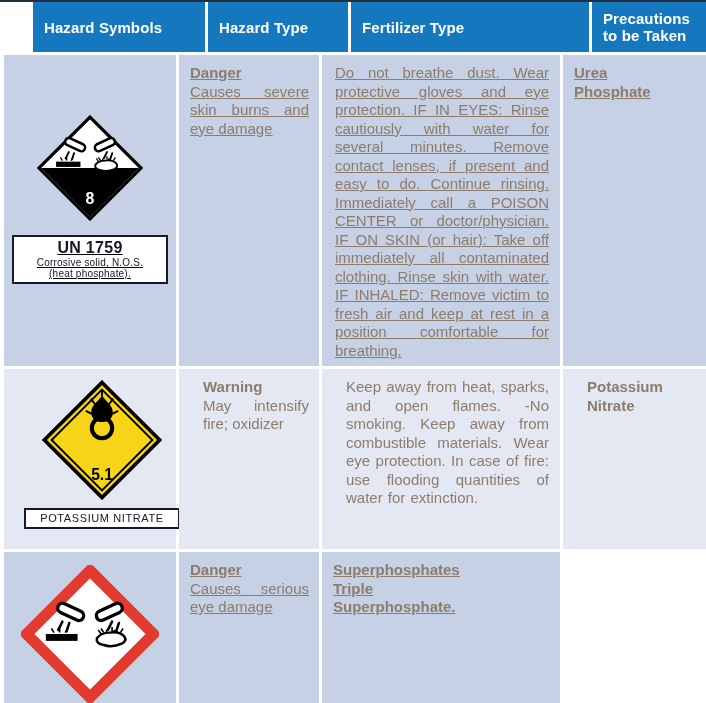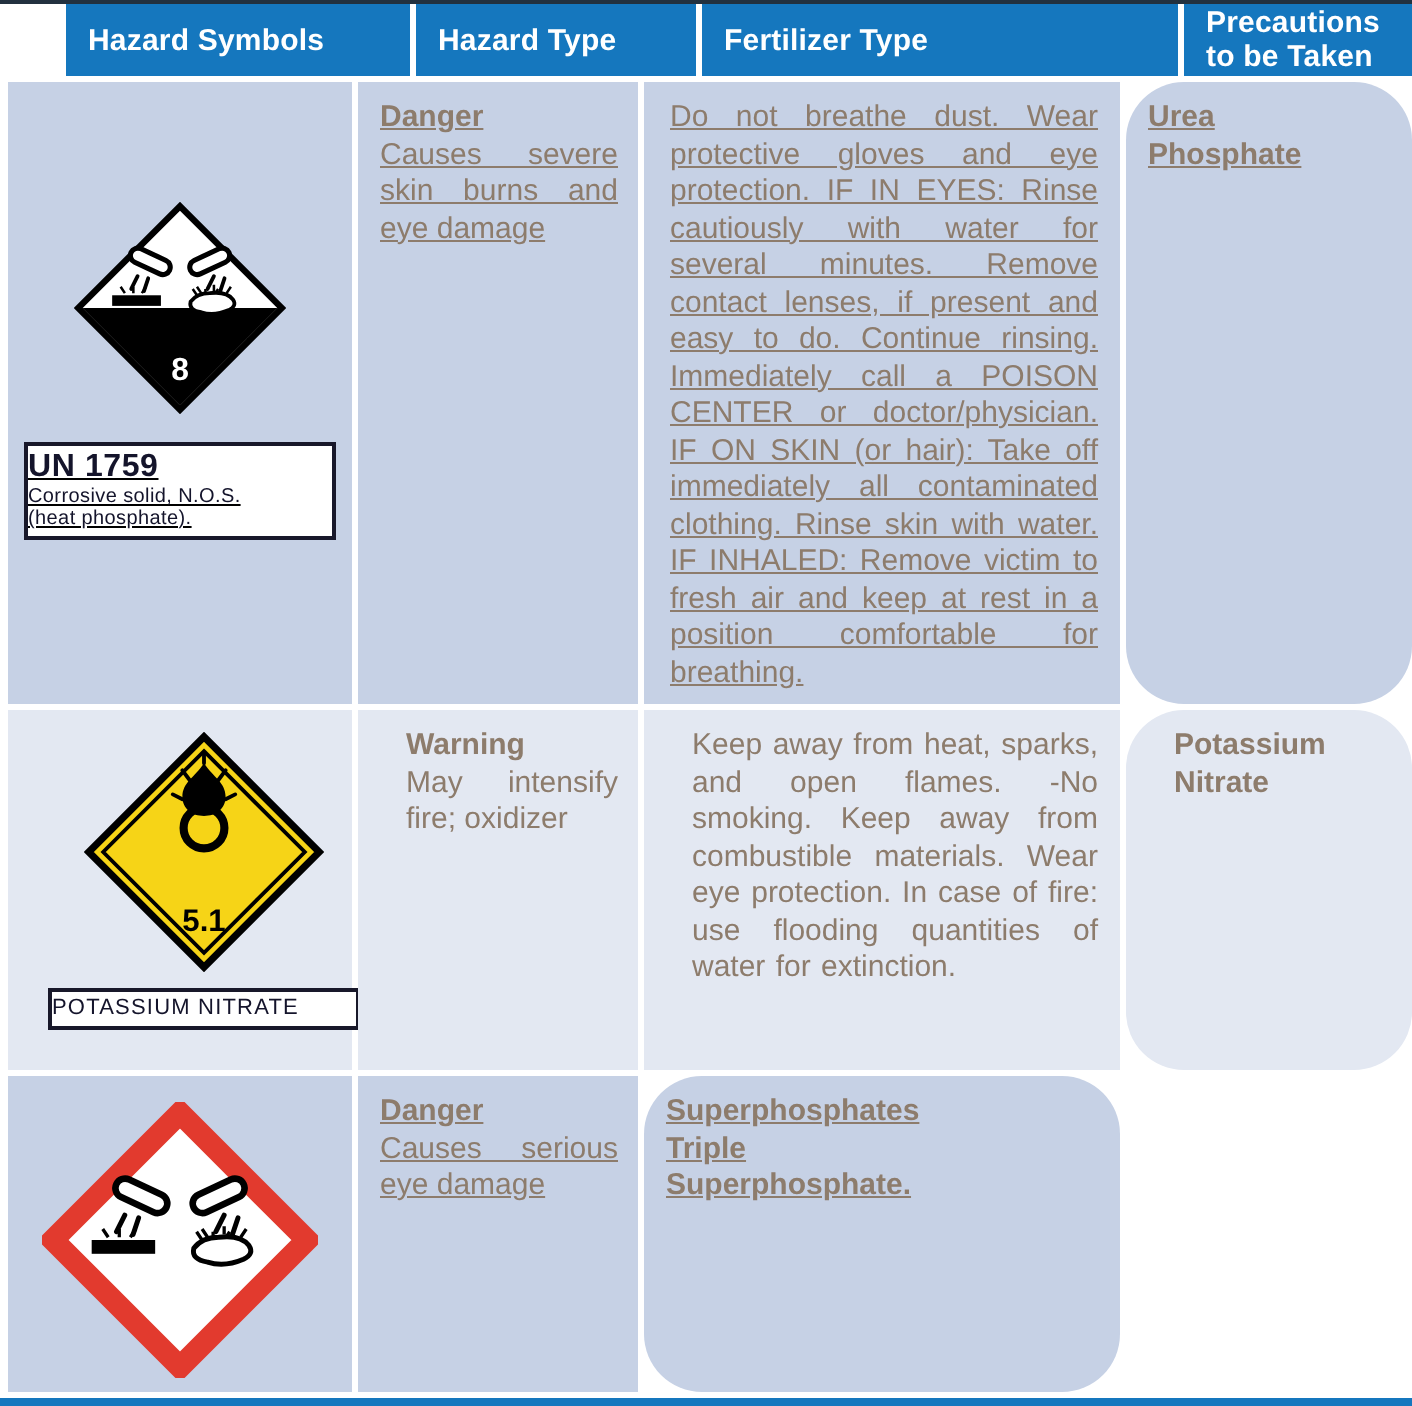--- a/index.html
+++ b/index.html
@@ -9,43 +9,43 @@
   }
   .page{width:706px;height:703px;border-top:2px solid #22313f;box-sizing:border-box;background:#fff;}
   .grid{
     display:grid;
     grid-template-columns:172px 140px 238px 1fr;
     column-gap:3px;
     margin-left:4px;
     width:702px;
     box-sizing:border-box;
   }
-  .header{height:36px;margin-bottom:3px;padding-left:29px;}
+  .header{height:50px;margin-bottom:3px;padding-left:29px;}
   .header .hcell{
     background:#1577BE;color:#ffffff;font-weight:bold;font-size:15px;
     display:flex;align-items:center;padding-left:11px;letter-spacing:.1px;
   }
   .row{margin-bottom:3px;}
   .row .cell{box-sizing:border-box;}
   .row-odd .cell{background:#C6D1E5;text-decoration:underline;}
   .row-even .cell{background:#E3E8F2;padding-left:24px;}
   .r0{height:311px;}
   .r1{height:180px;}
   .r2{height:158px;}
   .symbol-cell{display:flex;flex-direction:column;align-items:center;}
   .type-cell,.prec-cell,.fert-cell{
     color:#8D7C6C;font-size:15px;padding:9px 10px 6px 11px;line-height:18.5px;
   }
   .prec-cell{padding-left:13px;padding-right:11px;text-align:justify;word-spacing:1px;}
   .signal{font-weight:bold;}
   .statement{text-align:justify;}
-  .fert-cell{font-weight:bold;white-space:pre-line;border-radius:29px;}
+  .fert-cell{font-weight:bold;white-space:pre-line;}
   .un-box{
     background:#ffffff;border:2px solid #18182a;width:152px;
-    text-align:left;color:#14142b;padding:2px 0 3px 0;
+    text-align:center;color:#14142b;padding:2px 0 3px 0;
   }
   .un-title{font-size:16px;font-weight:bold;letter-spacing:.3px;line-height:18px;}
   .un-sub{font-size:10px;line-height:11px;letter-spacing:.2px;}
   .un-sub-caps{font-size:11px;line-height:12px;letter-spacing:.6px;}
   .d1{margin-top:60px;margin-bottom:14px;}
   .d2{margin-top:11px;margin-bottom:8px;}
   .d3{margin-top:13px;}
   .bottom-bar{height:8px;background:#1577BE;width:706px;}
 </style>
 </head>

